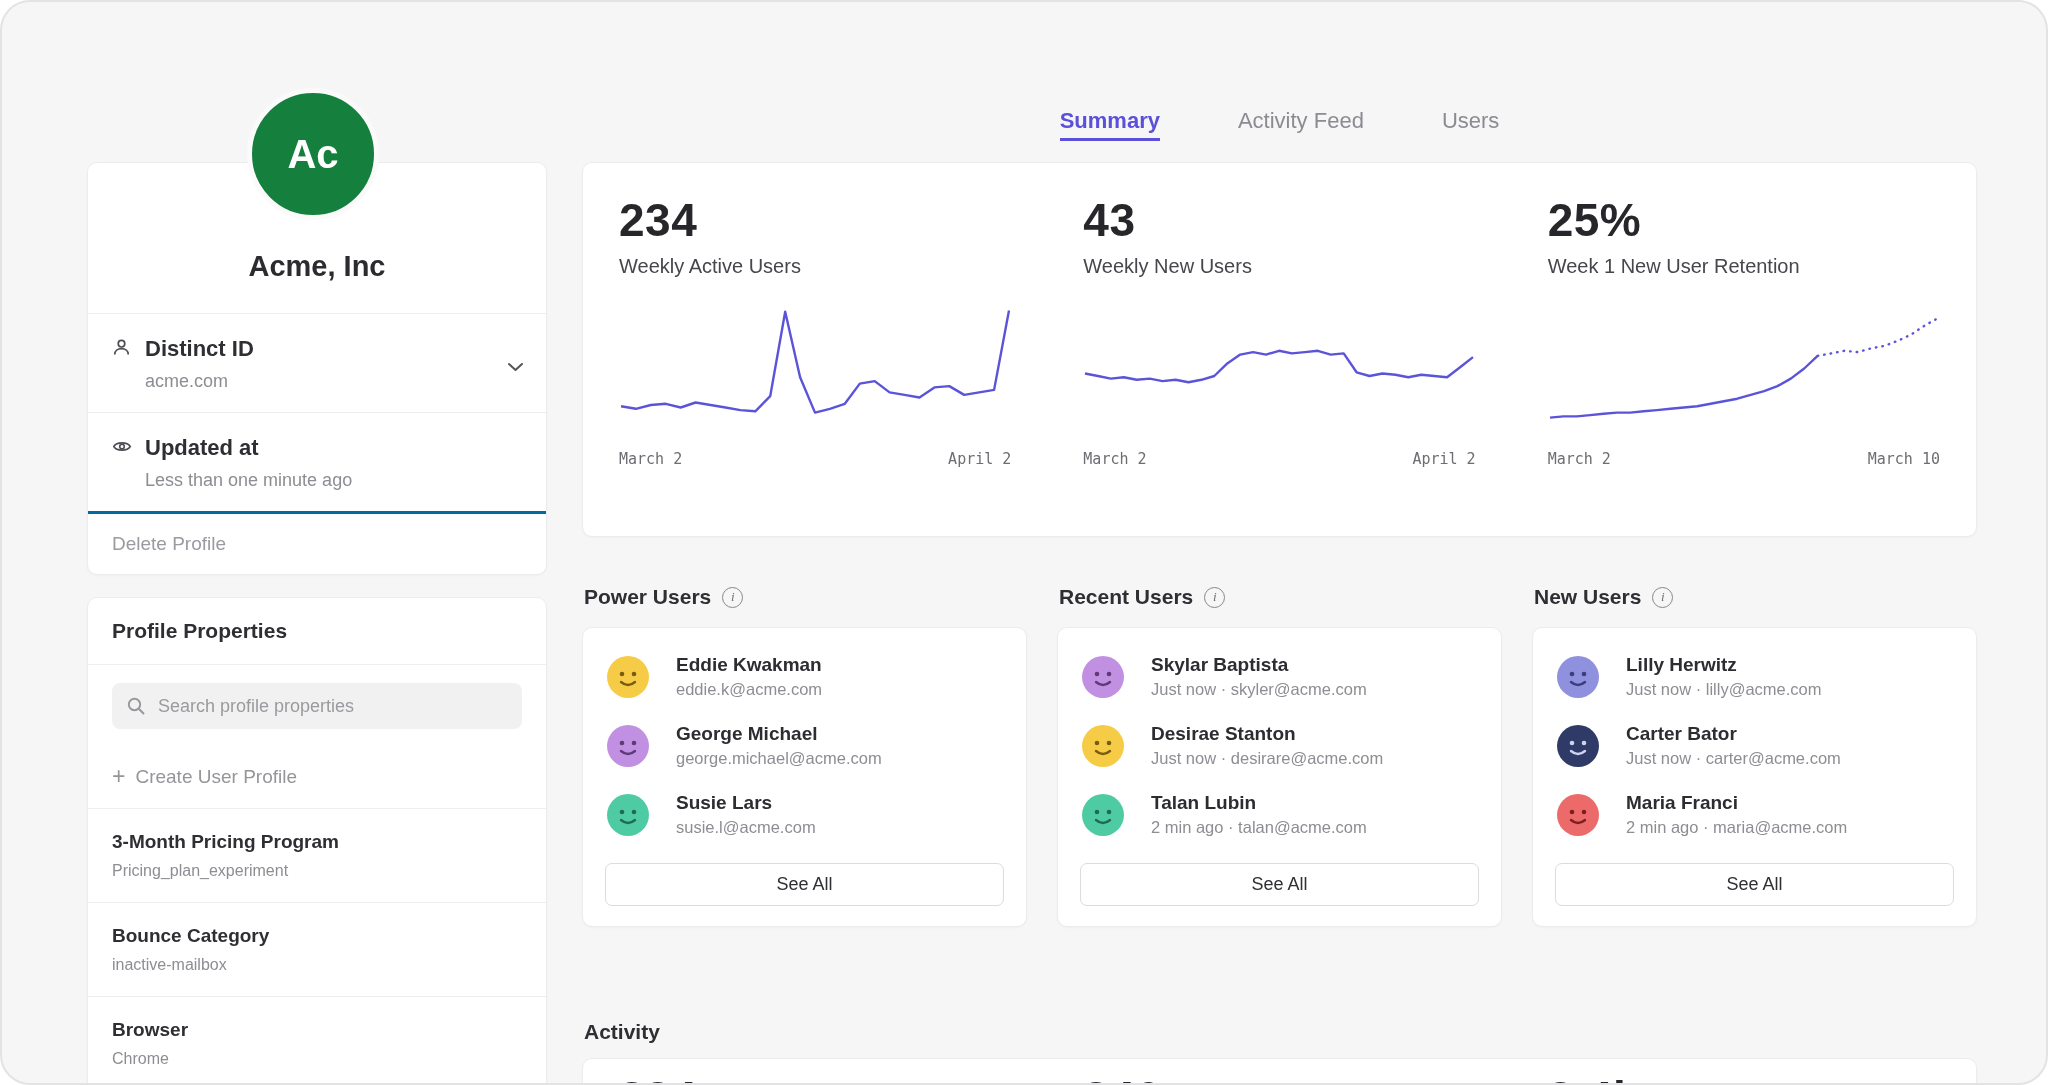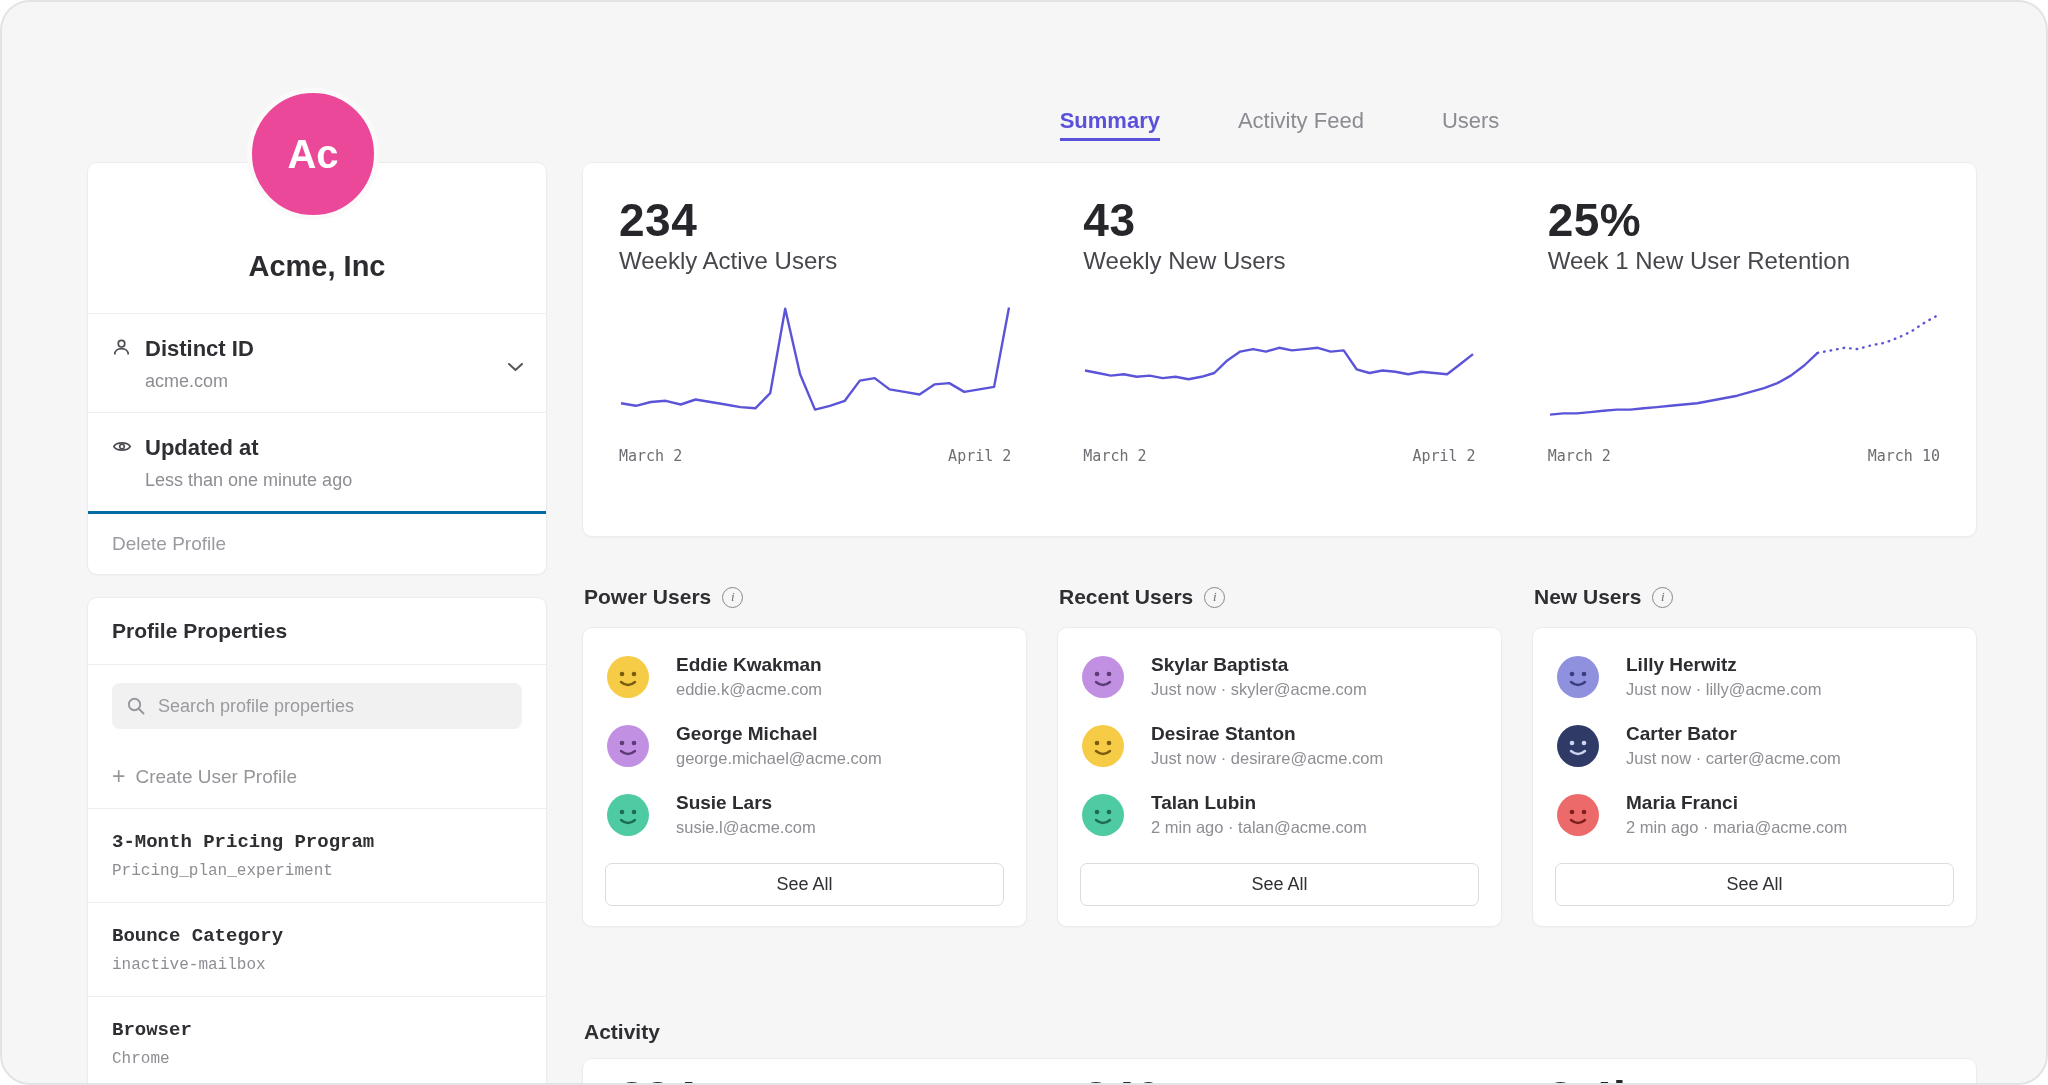--- a/index.html
+++ b/index.html
@@ -38,34 +38,34 @@
   .props-header { padding:21px 24px; font-size:21px; font-weight:bold; border-bottom:1px solid #eeeeef; }
   .search-wrap { margin:18px 24px 30px 24px; position:relative; }
   .search-wrap input {
     width:100%; height:46px; background:#f1f1f2; border:none; border-radius:8px;
     padding:0 14px 0 46px; font-size:18px; color:#333; font-family:"Liberation Sans", sans-serif; outline:none;
   }
   .search-wrap input::placeholder { color:#9b9b9f; }
   .search-icon { position:absolute; left:14px; top:13px; color:#97979c; }
   .create-link { display:flex; align-items:center; gap:10px; padding:6px 24px 20px 24px; color:#95959a; font-size:19px; cursor:pointer; }
   .plus-glyph { font-size:23px; line-height:1; color:#95959a; }
-  .prop-row { border-top:1px solid #eeeeef; padding:22px 24px; cursor:pointer;font-family:Liberation Mono, monospace; }
+  .prop-row { border-top:1px solid #eeeeef; padding:22px 24px; cursor:pointer; }
   .prop-name { font-size:19px; font-weight:bold; }
   .prop-value { font-size:16px; color:#8d8d93; margin-top:9px; }
 
   
   .tabs { position:absolute; left:580px; top:106px; width:1395px; display:flex; justify-content:center; gap:78px; }
   .tab { font-size:22px; color:#8b8b92; padding-bottom:4px; cursor:pointer; border-bottom:3px solid transparent; }
   .tab.active { color:var(--accent); border-bottom-color:var(--accent); font-weight:bold; }
 
   
   .summary-card { position:absolute; left:580px; top:160px; width:1395px; height:375px; display:flex; padding:30px 0 24px 0; }
   .stat-col { flex:1; padding:0 36px; display:flex; flex-direction:column; }
   .stat-value { font-size:46px; font-weight:bold; color:#26262b; letter-spacing:.5px; }
-  .stat-label { font-size:24px; color:#46464c; margin-top:0; }
+  .stat-label { font-size:20px; color:#46464c; margin-top:8px; }
   .sparkline { height:138px; margin-top:24px; }
   .axis-row { display:flex; justify-content:space-between; margin-top:10px;
     font-family:"DejaVu Sans Mono", monospace; font-size:15px; color:#6d6d73; }
 
   
   .cards-grid { position:absolute; left:580px; top:583px; width:1395px; display:grid; grid-template-columns:1fr 1fr 1fr; gap:30px; }
   .list-title-row { display:flex; align-items:center; gap:11px; margin-bottom:18px; padding-left:2px; }
   .list-title { font-size:21px; font-weight:bold; }
   .info-icon { width:21px; height:21px; border:1.5px solid #87878d; border-radius:50%; color:#6f6f75;
     display:inline-flex; align-items:center; justify-content:center; font-size:13px; font-family:"Liberation Serif", serif; font-style:italic; cursor:pointer; }
@@ -81,21 +81,21 @@
   
   .activity-title { position:absolute; left:582px; top:1018px; font-size:21px; font-weight:bold; }
   .activity-card { position:absolute; left:580px; top:1056px; width:1395px; height:220px; display:flex; padding:12px 0; }
   .activity-card .stat-col { justify-content:flex-start; }
 </style>
 </head>
 <body>
 
 <div class="app">
 
-  <div class="company-avatar" style="background: #ec4899;">Ac</div>
+  <div class="company-avatar" style="background: #15803d;">Ac</div>
 
   <div class="card profile-card">
     <div class="profile-head">
       <div class="company-name">Acme, Inc</div>
     </div>
 
     <div class="pcard-row">
       <span class="ric">
         <svg width="19" height="19" viewBox="0 0 18 18" fill="none" stroke="currentColor" stroke-width="1.6">
           <circle cx="9" cy="5.4" r="3.1"></circle>

